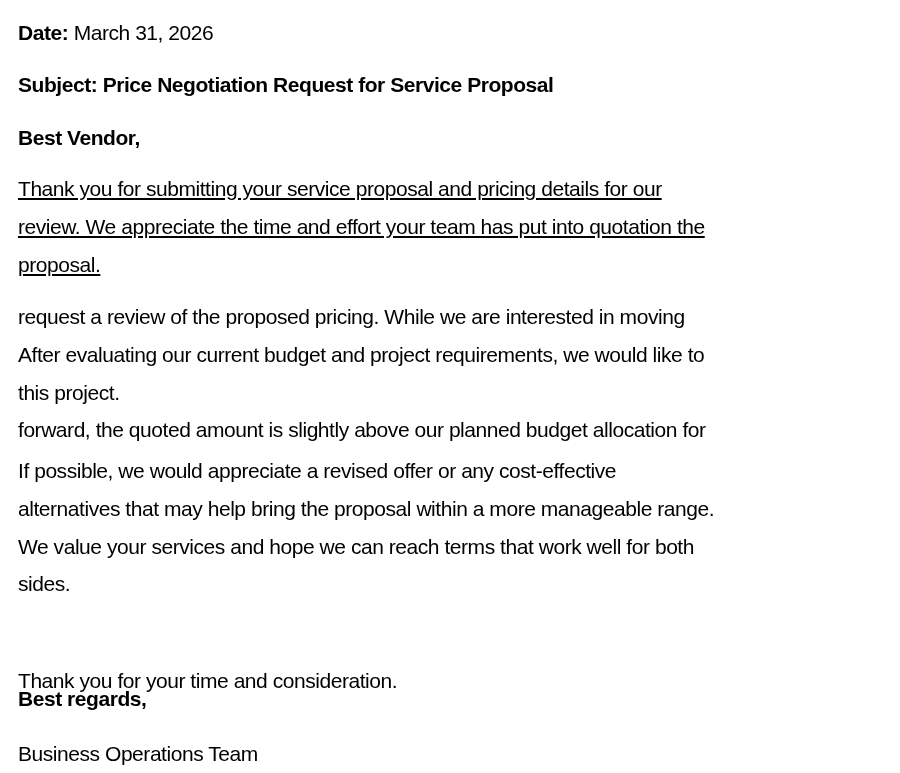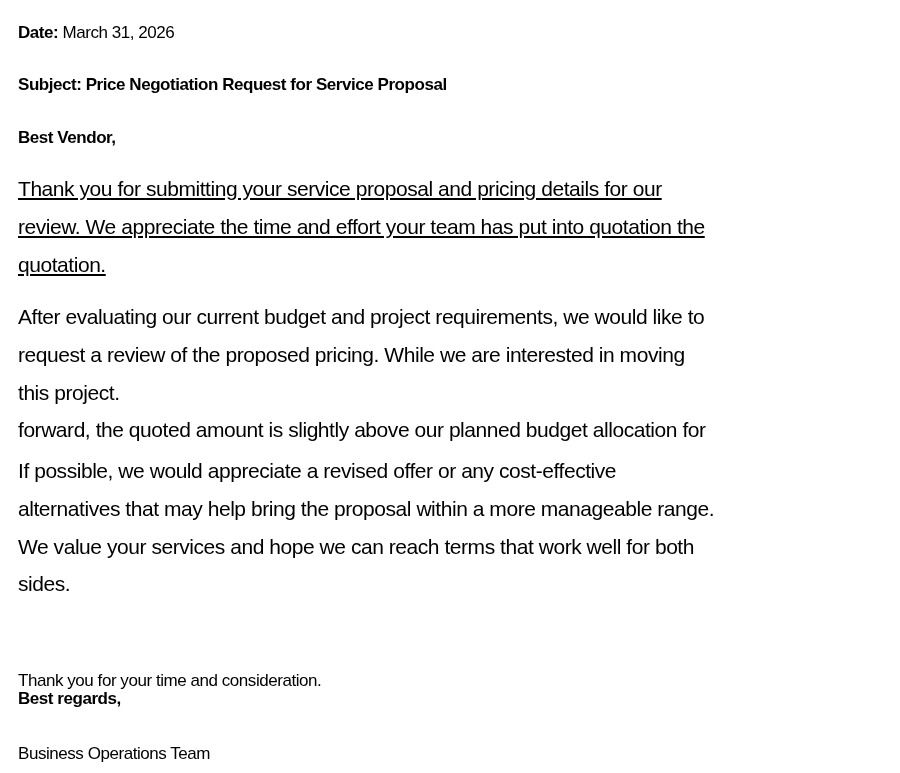--- a/index.html
+++ b/index.html
@@ -18,21 +18,21 @@
     .doc {
       position: absolute;
       left: 18px;
       top: 0;
       width: 870px;
     }
     .line {
       position: absolute;
       left: 0;
       white-space: nowrap;
-      font-size: 17px;
+      font-size: 21px;
       letter-spacing: -0.45px;
       line-height: 26px;
     }
     .para {
       position: absolute;
       left: 0;
       width: 870px;
       font-size: 21px;
       letter-spacing: -0.45px;
       line-height: 37.8px;
@@ -52,26 +52,26 @@
     <span class="bold">Date:</span><span> March 31, 2026</span>
   </div>
 
   <div class="line bold" style="top:72px;">Subject: Price Negotiation Request for Service Proposal</div>
 
   <div class="line bold" style="top:125px;">Best Vendor,</div>
 
   <div class="para" style="top:170px;text-decoration:underline;">
     <span class="row">Thank you for submitting your service proposal and pricing details for our</span>
     <span class="row">review. We appreciate the time and effort your team has put into quotation the</span>
-    <span class="row">quotation.</span>
+    <span class="row">proposal.</span>
   </div>
 
   <div class="para" style="top:298px;">
+    <span class="row">request a review of the proposed pricing. While we are interested in moving</span>
     <span class="row">After evaluating our current budget and project requirements, we would like to</span>
-    <span class="row">request a review of the proposed pricing. While we are interested in moving</span>
     <span class="row">this project.</span>
     <span class="row">forward, the quoted amount is slightly above our planned budget allocation for</span>
   </div>
 
   <div class="para" style="top:452px;">
     <span class="row">If possible, we would appreciate a revised offer or any cost-effective</span>
     <span class="row">alternatives that may help bring the proposal within a more manageable range.</span>
     <span class="row">We value your services and hope we can reach terms that work well for both</span>
     <span class="row">sides.</span>
   </div>

